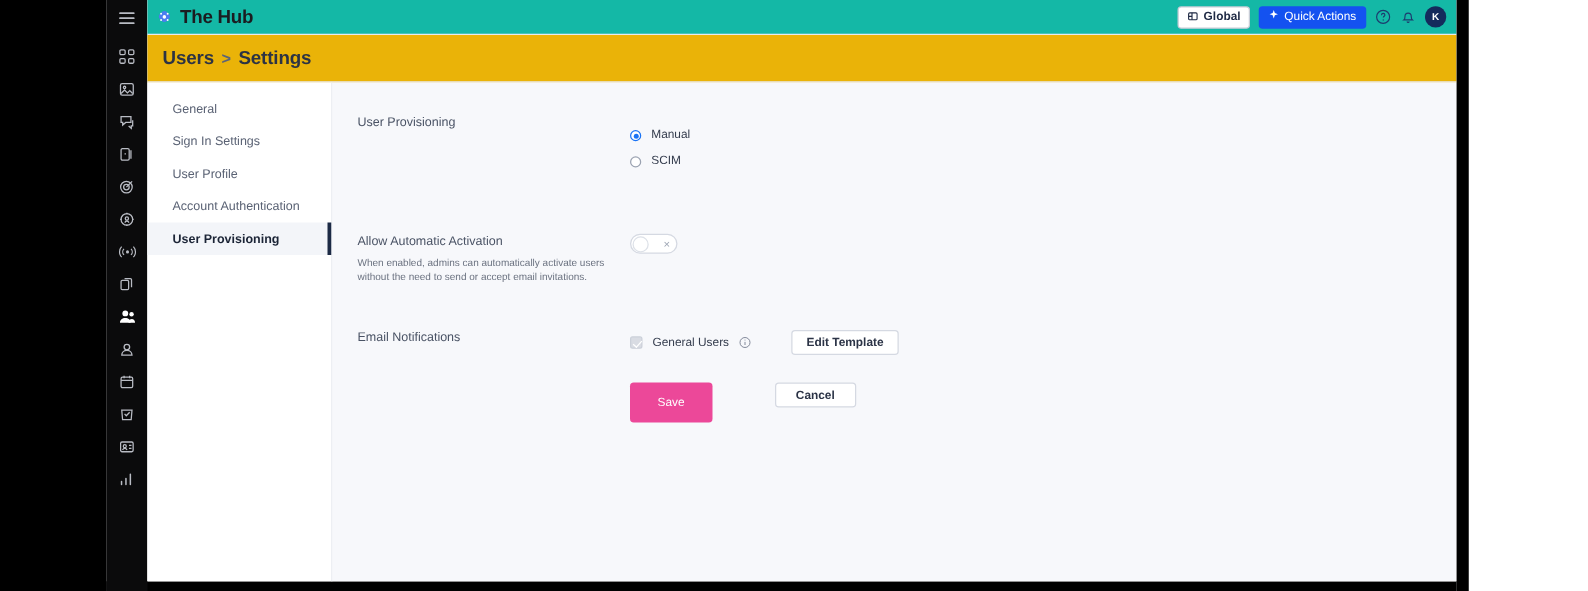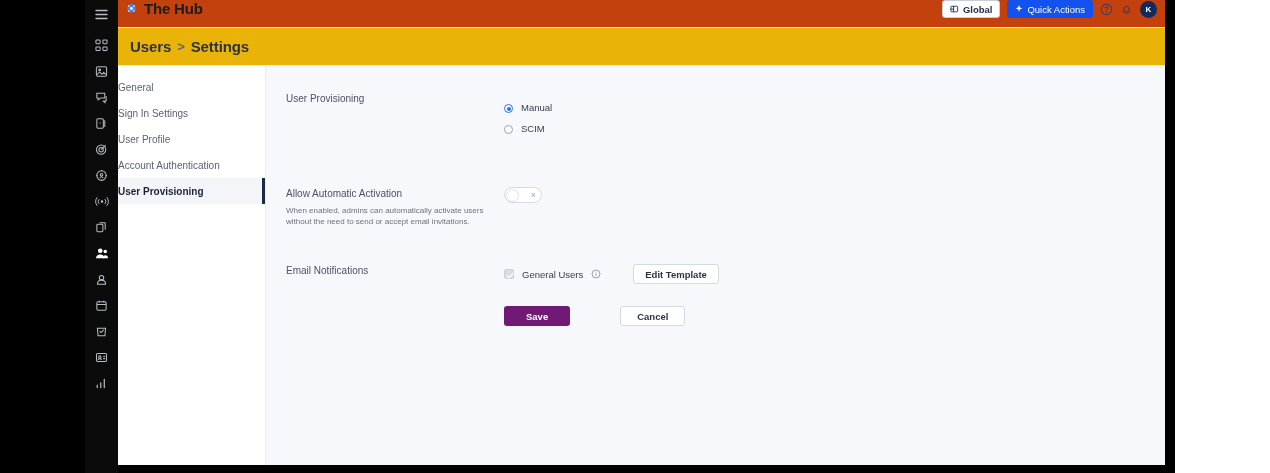--- a/index.html
+++ b/index.html
@@ -40,23 +40,23 @@
   .app {
     position: absolute; left: 118px; top: 0;
     width: 1047px; height: 465px;
     background: #ffffff;
     display: flex; flex-direction: column;
   }
 
   
   .topbar {
     height: 28px; min-height: 28px;
-    background: #c2410c;
+    background: #14b8a6;
     border-bottom: 1px solid #e7eaef;
-    display: flex; align-items: flex-start;
+    display: flex; align-items: center;
     padding: 0 4px 0 6px;
   }
   .brand { display: flex; align-items: center; gap: 5px; }
   .brand-logo { width: 15px; height: 15px; display:block; }
   .brand-name {
     font-size: 15px; font-weight: 700; color: #1b1c20;
     letter-spacing: -0.2px;
   }
   .topbar-spacer { flex: 1; }
   .topbar-right { display: flex; align-items: center; gap: 7px; padding-right: 4px; }
@@ -103,21 +103,21 @@
   .body-row { flex: 1; display: flex; min-height: 0; }
 
   .settings-nav {
     width: 148px; min-width: 148px;
     background: #ffffff;
     border-right: 1px solid #e7eaef;
     padding-top: 8px;
   }
   .nav-item {
     height: 26px; display: flex; align-items: center;
-    padding-left: 0;
+    padding-left: 20px;
     font-size: 10px; color: #5a6274;
     position: relative;
   }
   .nav-item.active {
     color: #1b2436; font-weight: 700;
     background: #f3f5f9;
   }
   .nav-item.active::after {
     content: ""; position: absolute; right: 0; top: 0;
     width: 3px; height: 100%; background: #1c2a45;
@@ -188,24 +188,24 @@
     height: 20px; padding: 0 11px;
     border: 1px solid #d5d9e2; border-radius: 3px;
     background: #ffffff; color: #2b3346;
     font-size: 9.5px; font-weight: 700;
     margin-left: 24px;
   }
 
   
   .actions { display: flex; gap: 9px; }
   .btn-save {
-    height: 20px; padding: 0 22px;
+    height: 32px; padding: 0 22px;
     border: none; border-radius: 3px;
-    background: #701a75; color: #ffffff;
-    font-size: 9.5px; font-weight: 700;
+    background: #ec4899; color: #ffffff;
+    font-size: 9.5px; font-weight: 400;
   }
   .btn-cancel {
     height: 20px; padding: 0 16px;
     border: 1px solid #d5d9e2; border-radius: 3px;
     background: #ffffff; color: #2b3346;
     font-size: 9.5px; font-weight: 700; margin-left: 41px;
   }
   .rowgap-1 { height: 53px; }
   .rowgap-2 { height: 37px; }
   .rowgap-3 { height: 22px; }

